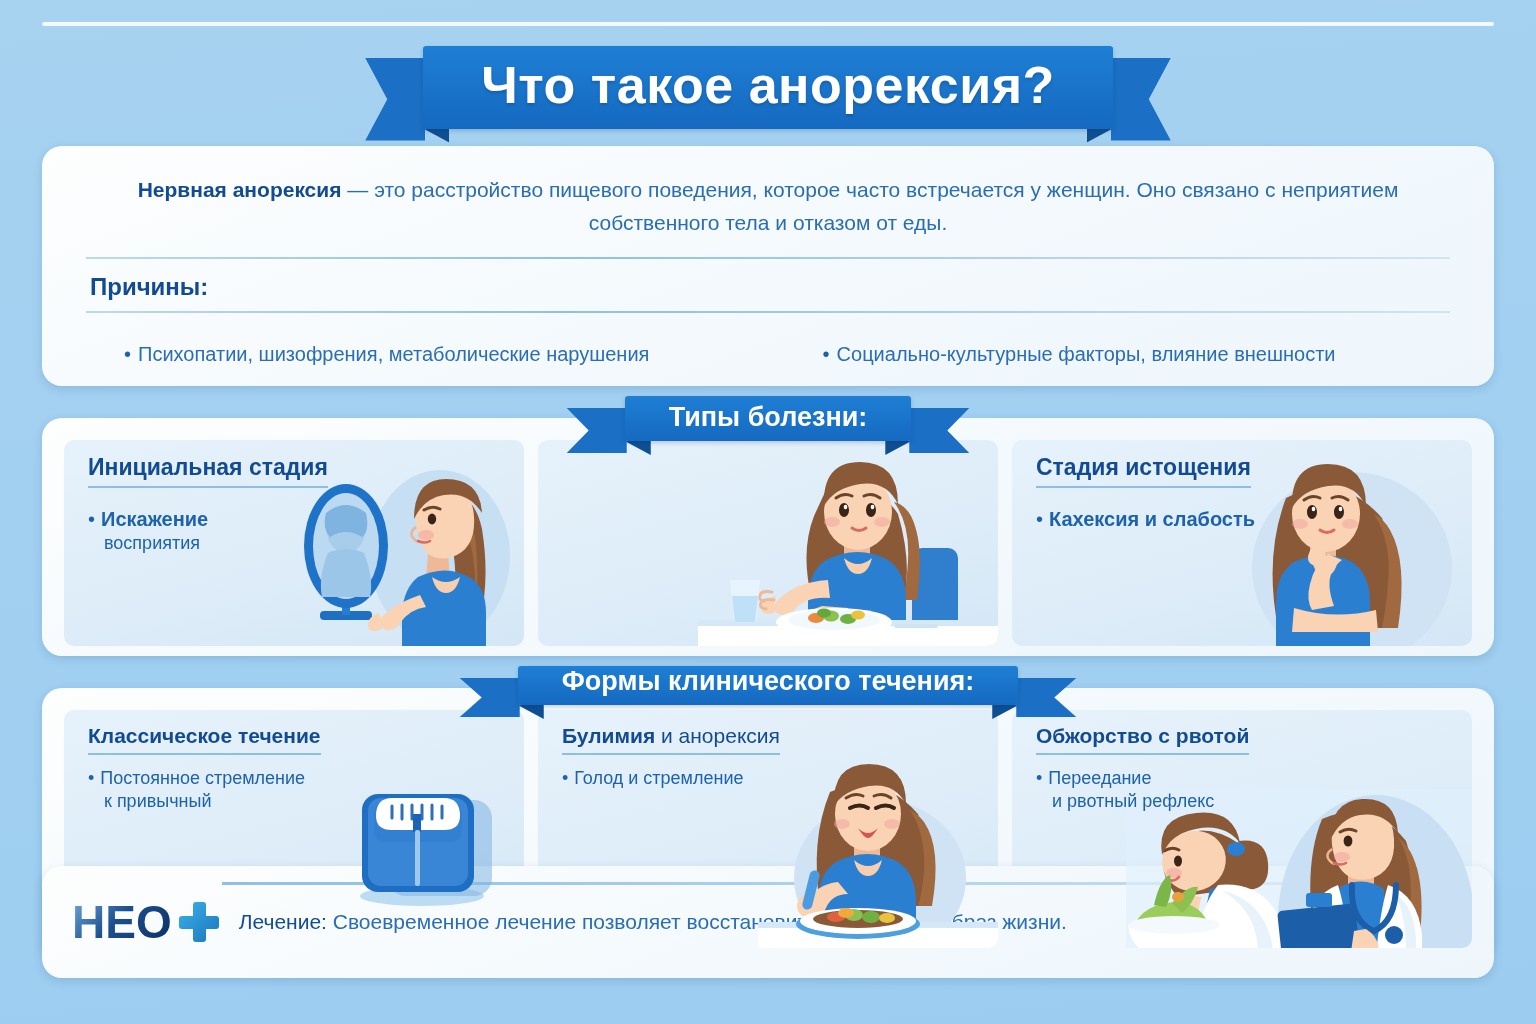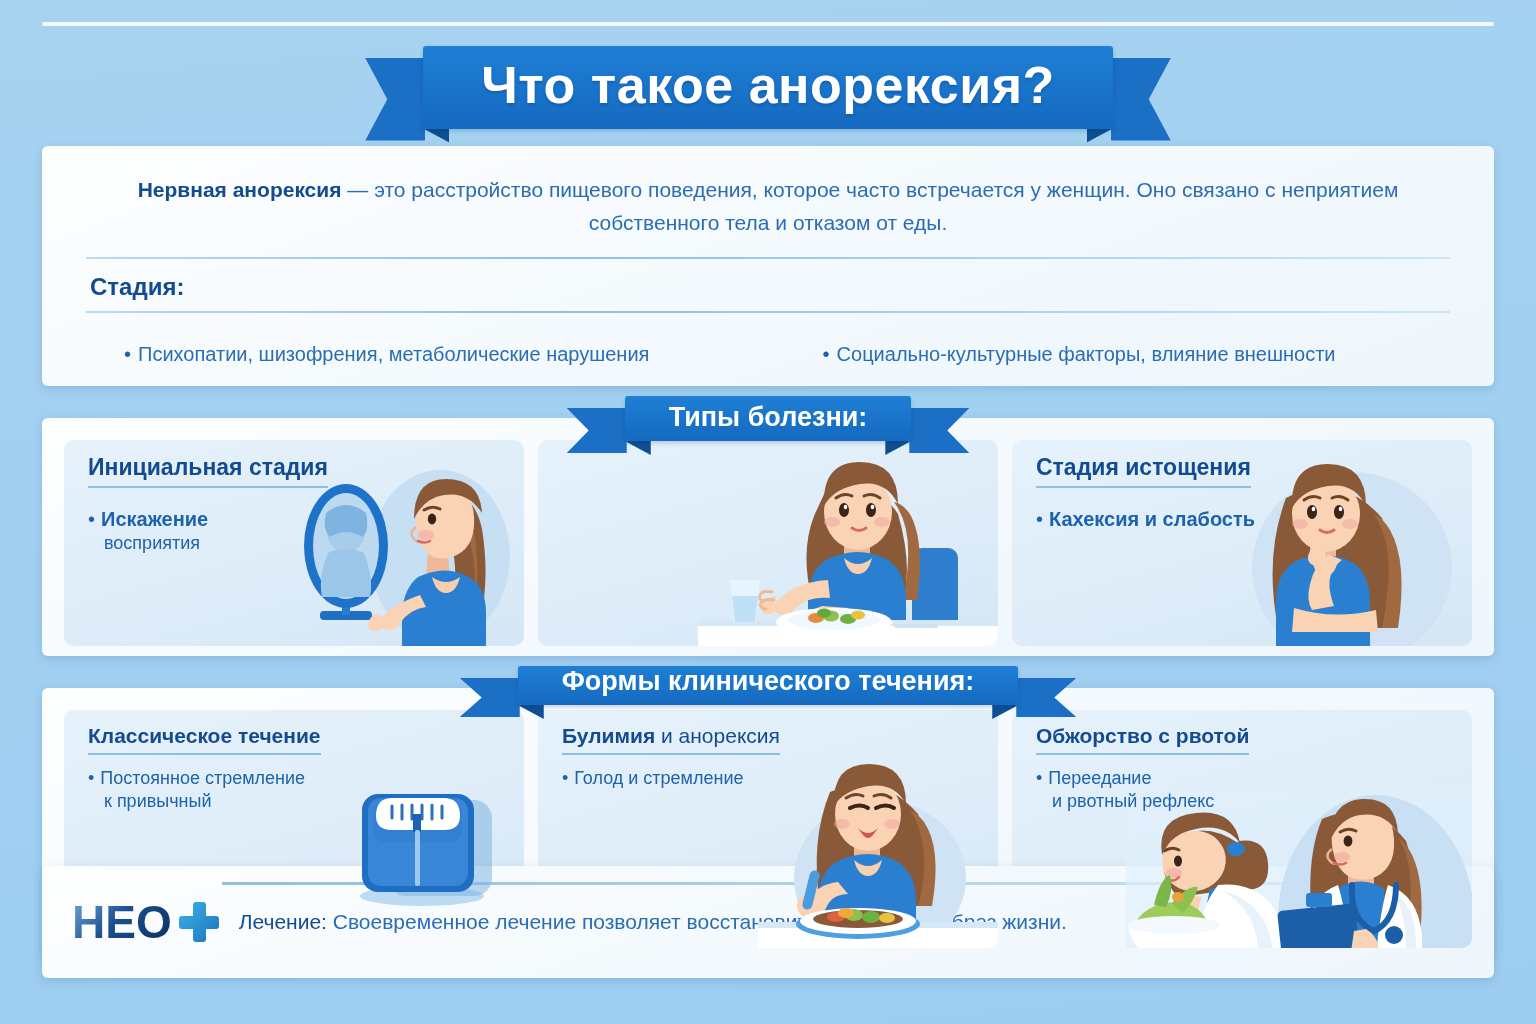--- a/index.html
+++ b/index.html
@@ -43,21 +43,21 @@
   }
   #title-ribbon .ribbon-text{
     font-size:52px; font-weight:700; letter-spacing:.5px; line-height:1.05;
     text-shadow:0 2px 3px rgba(0,40,90,.25);
   }
 
   
   .panel{
     position:absolute;
     background:linear-gradient(160deg,#fdfefe 0%,#f3f9fd 55%,#eef6fc 100%);
-    border-radius:6px;
+    border-radius:20px;
     box-shadow:0 3px 10px rgba(20,70,130,.16);
   }
 
   
   #intro-panel{ left:42px; top:146px; width:1452px; height:240px; padding:28px 44px 0; }
   .intro-text{
     font-size:21px; color:#2a6db5; line-height:1.55; text-align:center;
   }
   .intro-text b{ color:#134b92; font-weight:700; }
   .hr-line{
@@ -151,21 +151,21 @@
     <span class="fold-r"></span>
     <div class="ribbon-text">Что такое анорексия?</div>
   </div>
 </div>
 
 <div class="panel" id="intro-panel">
   <div class="intro-text">
     <b>Нервная анорексия</b><span> — это расстройство пищевого поведения, которое часто встречается у женщин. Оно связано с неприятием собственного тела и отказом от еды.</span>
   </div>
   <div class="hr-line"></div>
-  <div class="causes-title">Стадия:</div>
+  <div class="causes-title">Причины:</div>
   <div class="hr-line" style="margin:10px 0 0"></div>
   <div class="causes-row">
     <div class="cause c1">
       <span class="bullet">•</span><span>Психопатии, шизофрения, метаболические нарушения</span>
     </div>
     <div class="cause c2">
       <span class="bullet">•</span><span>Социально-культурные факторы, влияние внешности</span>
     </div>
   </div>
 </div>

